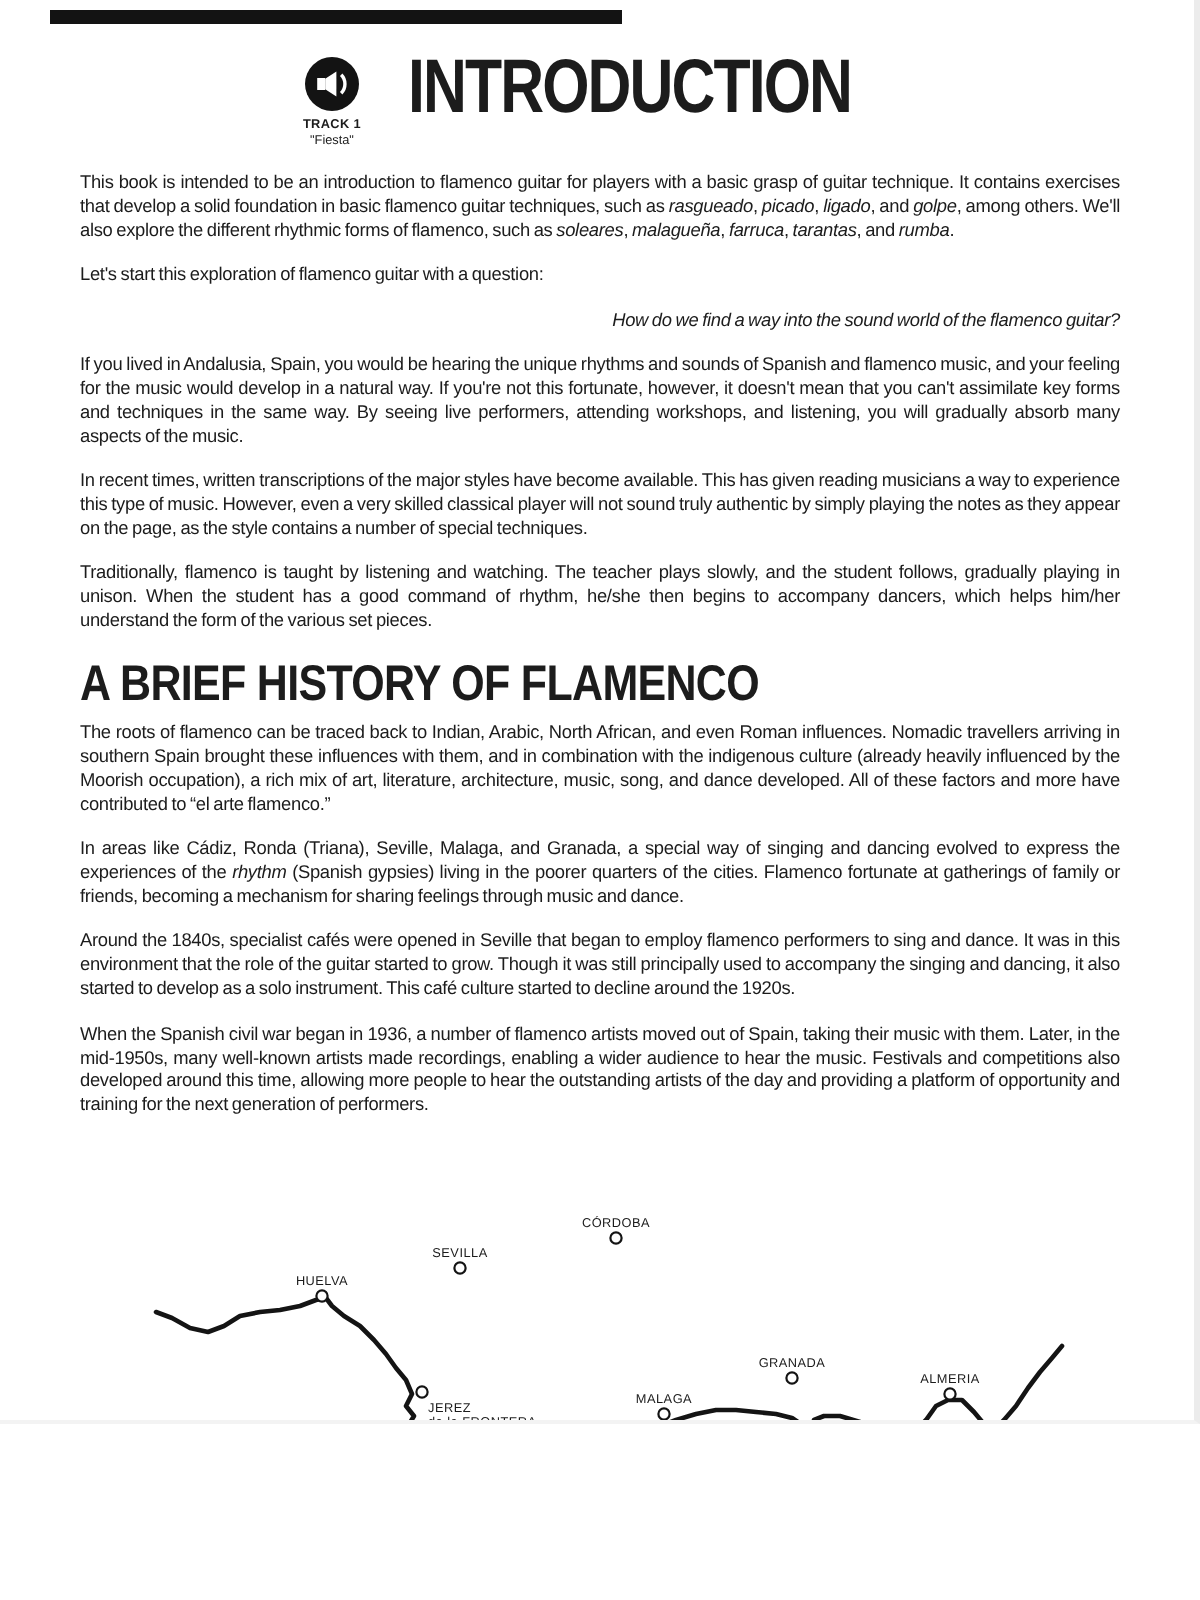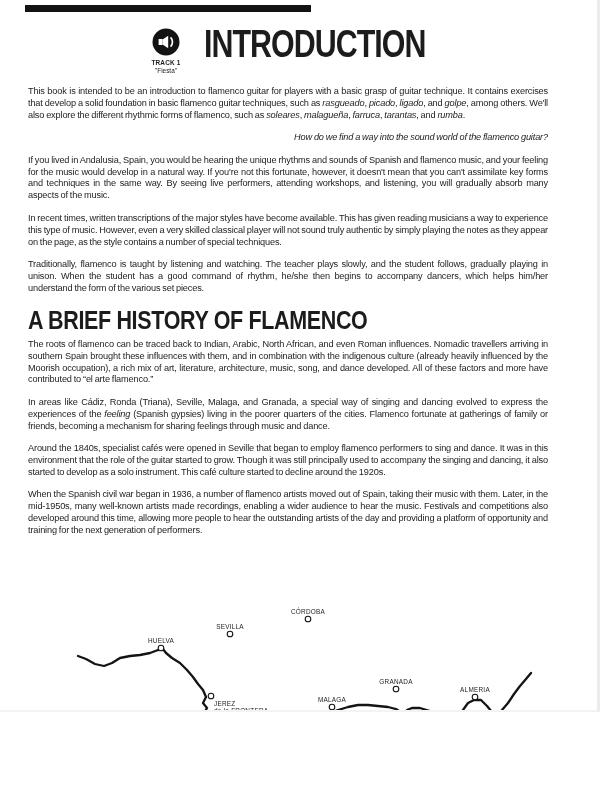--- a/index.html
+++ b/index.html
@@ -12,21 +12,21 @@
   .top-rule{position:absolute;left:25px;top:5px;width:286px;height:7px;background:#131313;}
   
   .header{position:absolute;left:142px;top:27px;display:flex;align-items:flex-start;}
   .track-badge{width:48px;text-align:center;flex:none;}
   .track-badge svg{display:block;margin:0 auto;}
   .track-line1{font-size:6.4px;font-weight:bold;letter-spacing:.2px;margin-top:2px;}
   .track-line2{font-size:6.4px;margin-top:1px;}
   h1.title{margin:1px 0 0 14px;font-size:38px;line-height:33px;font-weight:bold;letter-spacing:-1.2px;white-space:nowrap;}
   h1.title .squeeze{display:inline-block;transform:scaleX(.8);transform-origin:left top;}
   
-  .text-col{position:absolute;left:28px;top:86px;width:520px;}
+  .text-col{position:absolute;left:40px;top:86px;width:520px;}
   .text-col p{
     font-size:9.2px;line-height:11.9px;text-align:justify;margin:0 0 10.5px;
     letter-spacing:-.15px;word-spacing:-.5px;color:#1c1c1c;
   }
   .text-col p.q{text-align:right;font-style:italic;}
   h2.section{margin:15px 0 9px;font-size:25px;line-height:20px;font-weight:bold;letter-spacing:-.4px;white-space:nowrap;}
   h2.section .squeeze{display:inline-block;transform:scaleX(.86);transform-origin:left top;}
   
   .map{position:absolute;left:0;top:595px;width:600px;height:185px;}
   .map svg{display:block;width:600px;height:185px;}
@@ -53,29 +53,30 @@
       </svg>
       <div class="track-line1">TRACK 1</div>
       <div class="track-line2">"Fiesta"</div>
     </div>
     <h1 class="title"><span class="squeeze">INTRODUCTION</span></h1>
   </div>
 
   <div class="text-col">
     <div>
         <p><span>This book is intended to be an introduction to flamenco guitar for players with a basic grasp of guitar technique. It contains exercises that develop a solid foundation in basic flamenco guitar techniques, such as </span><i>rasgueado</i><span>, </span><i>picado</i><span>, </span><i>ligado</i><span>, and </span><i>golpe</i><span>, among others. We'll also explore the different rhythmic forms of flamenco, such as </span><i>soleares</i><span>, </span><i>malagueña</i><span>, </span><i>farruca</i><span>, </span><i>tarantas</i><span>, and </span><i>rumba</i><span>.</span></p>
+        <p><span>Let's start this exploration of flamenco guitar with a question:</span></p>
         <p class="q"><span>How do we find a way into the sound world of the flamenco guitar?</span></p>
         <p><span>If you lived in Andalusia, Spain, you would be hearing the unique rhythms and sounds of Spanish and flamenco music, and your feeling for the music would develop in a natural way. If you're not this fortunate, however, it doesn't mean that you can't assimilate key forms and techniques in the same way. By seeing live performers, attending workshops, and listening, you will gradually absorb many aspects of the music.</span></p>
         <p><span>In recent times, written transcriptions of the major styles have become available. This has given reading musicians a way to experience this type of music. However, even a very skilled classical player will not sound truly authentic by simply playing the notes as they appear on the page, as the style contains a number of special techniques.</span></p>
         <p><span>Traditionally, flamenco is taught by listening and watching. The teacher plays slowly, and the student follows, gradually playing in unison. When the student has a good command of rhythm, he/she then begins to accompany dancers, which helps him/her understand the form of the various set pieces.</span></p>
       </div>
     <h2 class="section"><span class="squeeze">A BRIEF HISTORY OF FLAMENCO</span></h2>
     <div>
         <p><span>The roots of flamenco can be traced back to Indian, Arabic, North African, and even Roman influences. Nomadic travellers arriving in southern Spain brought these influences with them, and in combination with the indigenous culture (already heavily influenced by the Moorish occupation), a rich mix of art, literature, architecture, music, song, and dance developed. All of these factors and more have contributed to “el arte flamenco.”</span></p>
-        <p><span>In areas like Cádiz, Ronda (Triana), Seville, Malaga, and Granada, a special way of singing and dancing evolved to express the experiences of the </span><i>feeling</i><span> (Spanish gypsies) living in the poorer quarters of the cities. Flamenco fortunate at gatherings of family or friends, becoming a mechanism for sharing feelings through music and dance.</span></p>
+        <p><span>In areas like Cádiz, Ronda (Triana), Seville, Malaga, and Granada, a special way of singing and dancing evolved to express the experiences of the </span><i>rhythm</i><span> (Spanish gypsies) living in the poorer quarters of the cities. Flamenco fortunate at gatherings of family or friends, becoming a mechanism for sharing feelings through music and dance.</span></p>
         <p><span>Around the 1840s, specialist cafés were opened in Seville that began to employ flamenco performers to sing and dance. It was in this environment that the role of the guitar started to grow. Though it was still principally used to accompany the singing and dancing, it also started to develop as a solo instrument. This café culture started to decline around the 1920s.</span></p>
         <p><span>When the Spanish civil war began in 1936, a number of flamenco artists moved out of Spain, taking their music with them. Later, in the mid-1950s, many well-known artists made recordings, enabling a wider audience to hear the music. Festivals and competitions also developed around this time, allowing more people to hear the outstanding artists of the day and providing a platform of opportunity and training for the next generation of performers.</span></p>
       </div>
   </div>
 
   <div class="map">
     <svg viewBox="0 595 600 185">
         <polyline points="78,656 86,659 95,664 104,666 112,663 120,658 130,656 140,655 150,653 158,650 163,649 166,653 172,658 180,663 187,670 193,677 198,684 203,690 206,697 203,703 207,708 204,713 209,718 213,724 219,729 222,735 227,741 234,747 241,752 247,757 252,759 258,754 265,749 273,743 282,737 292,731 302,727 312,723 321,718 330,713 338,710 348,707 358,705 368,705 378,706 388,707 396,709 402,713 405,716 407,710 412,708 420,708 430,711 440,715 450,718 457,716 463,710 468,703 474,700 481,700 487,706 492,712 497,715 502,710 508,703 514,694 520,686 526,679 531,673" class="coast"></polyline>
         <g>
           <circle cx="161" cy="648" r="2.8" class="city-dot"></circle>

